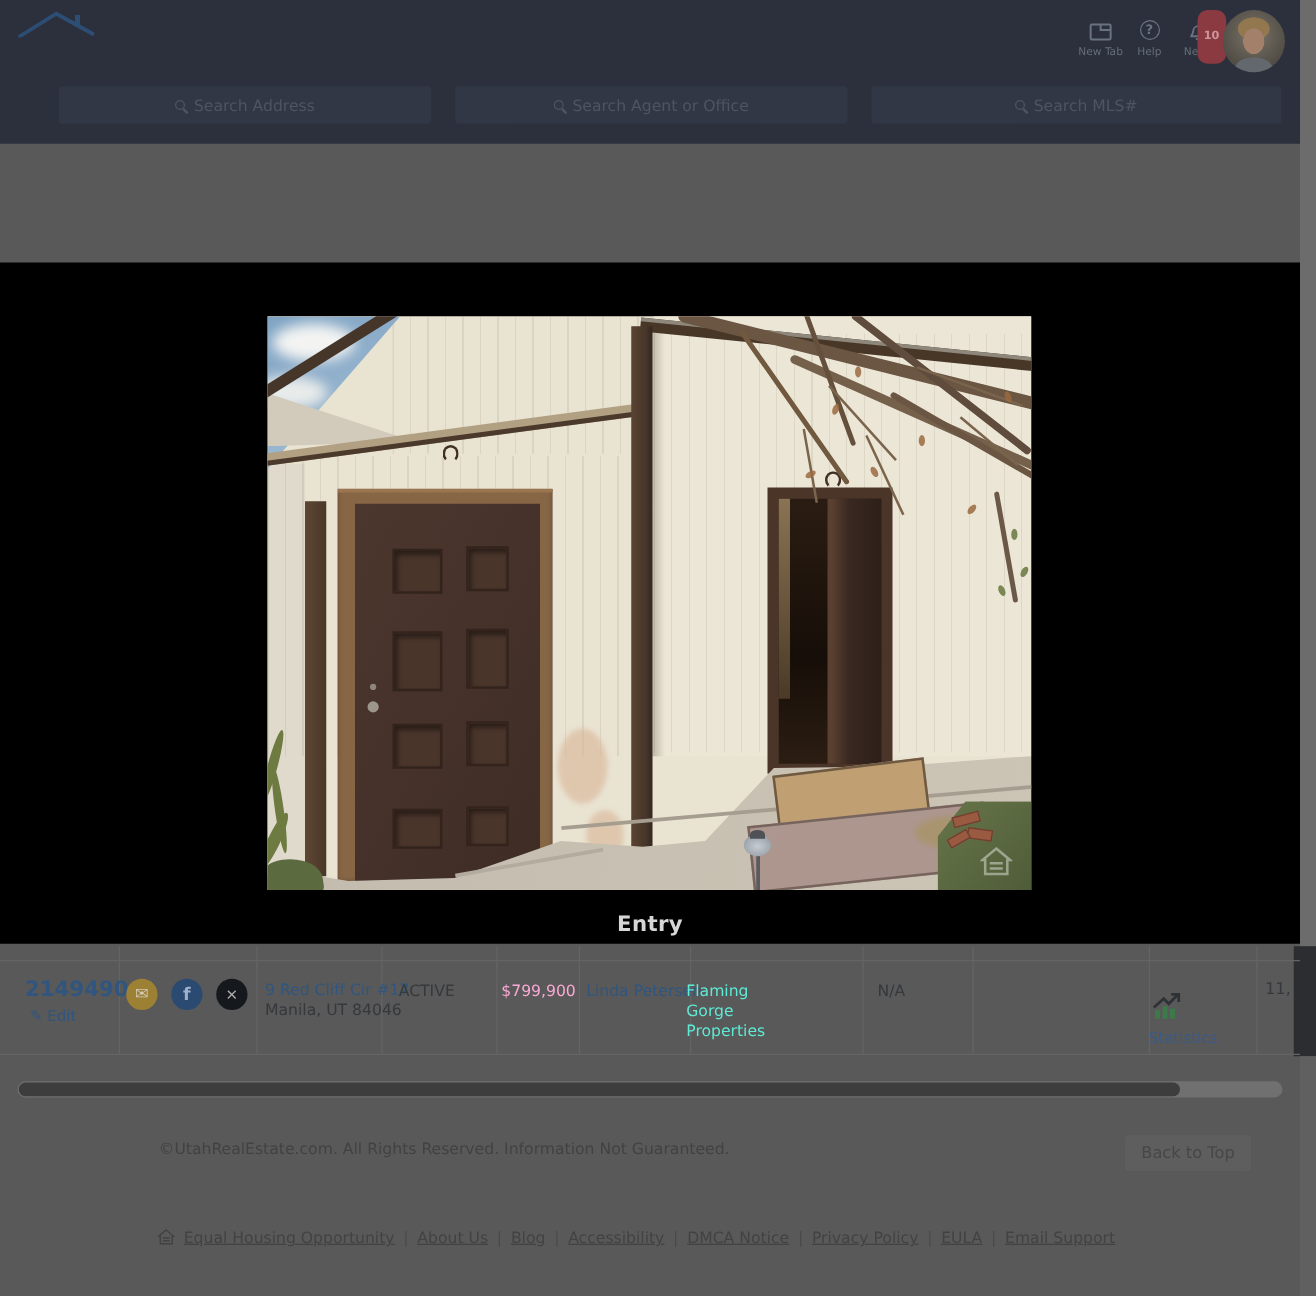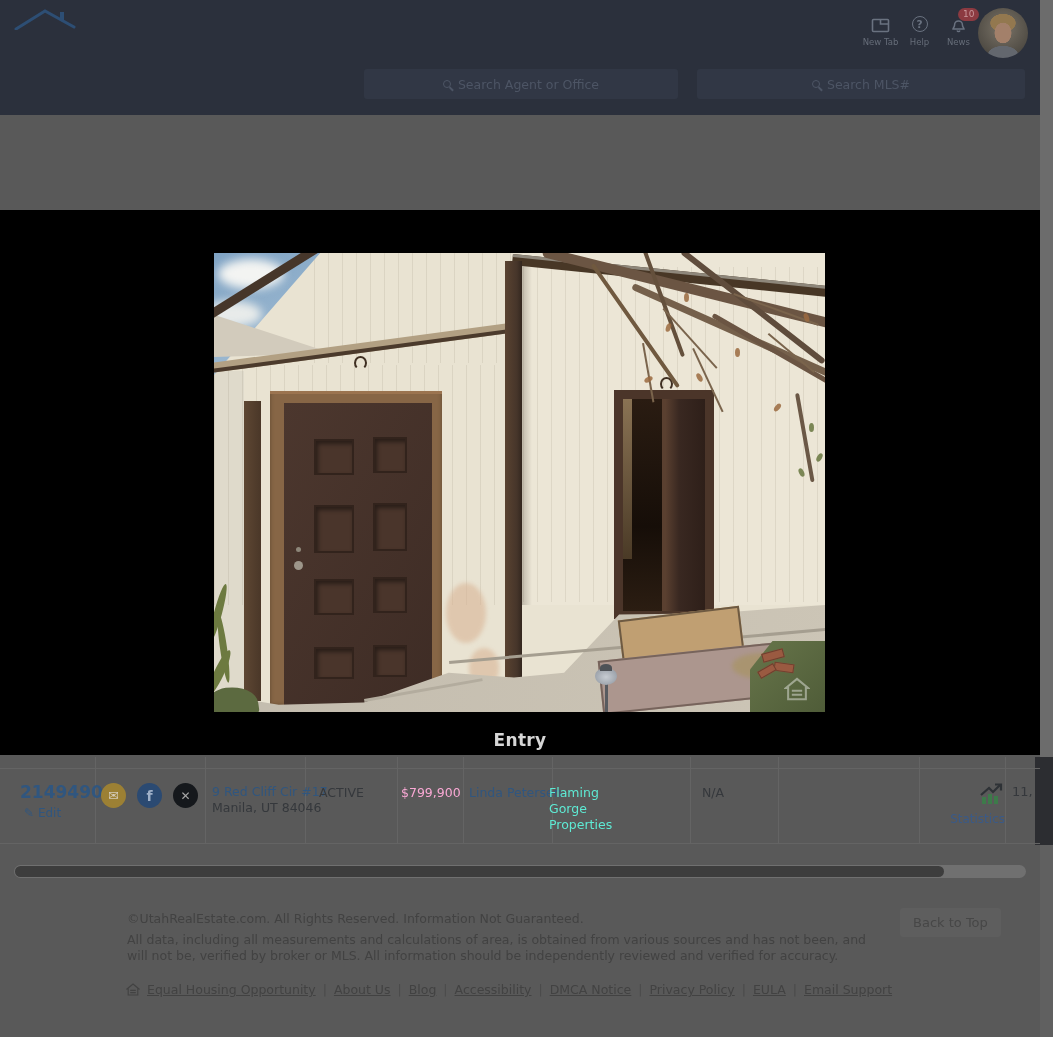--- a/index.html
+++ b/index.html
@@ -14,21 +14,21 @@
   .roof{position:absolute;left:2px;top:0;}
   .logo-text{position:absolute;left:10px;top:18px;font-size:19px;font-weight:700;color:#7d8592;letter-spacing:.2px;white-space:nowrap;}
   .logo-com{color:#3b577b;}
   .menu{position:absolute;left:247px;top:24px;display:flex;gap:16px;font-size:14.5px;font-weight:700;color:#565d6a;white-space:nowrap;}
   .menu span{cursor:pointer;}
   .quick{position:absolute;left:861px;top:15px;display:flex;}
   .qitem{width:39px;display:flex;flex-direction:column;align-items:center;gap:4px;color:#666d79;font-size:8.5px;cursor:pointer;}
   .qglyph{height:18px;display:flex;align-items:center;justify-content:center;color:#6a7280;}
   .qcirc{width:16px;height:16px;border:1.5px solid #6a7280;border-radius:50%;font-size:10.5px;font-weight:700;display:flex;align-items:center;justify-content:center;color:#6a7280;}
   .newswrap{position:relative;}
-  .badge{position:absolute;left:8px;top:-7px;background:#8c3a41;color:#c9969a;font-size:9px;font-weight:400;padding:1px 5px;border-radius:8px;line-height:11px;}
+  .badge{position:absolute;left:8px;top:-7px;background:#8c3a41;color:#c9969a;font-size:9px;font-weight:700;padding:16px 5px;border-radius:8px;line-height:11px;}
   .avatar{position:absolute;left:978px;top:8px;width:50px;height:50px;border-radius:50%;cursor:pointer;background:
     radial-gradient(ellipse 14px 17px at 50% 50%,#a3806a 59%,rgba(0,0,0,0) 62%),
     radial-gradient(ellipse 21px 15px at 50% 30%,#93784f 59%,rgba(0,0,0,0) 62%),
     radial-gradient(ellipse 25px 15px at 50% 94%,#63676e 59%,rgba(0,0,0,0) 62%),
     radial-gradient(circle at 50% 40%,#7b7468,#4c4841 78%);}
   .si{position:absolute;top:69px;height:30px;background:#313745;border-radius:3px;display:flex;align-items:center;justify-content:center;gap:7px;color:#4d5565;font-size:12.5px;cursor:text;}
   .si1{left:47px;width:298px;} .si2{left:364px;width:314px;} .si3{left:697px;width:328px;}
   .lens{width:8px;height:8px;border:1.5px solid #4d5565;border-radius:50%;position:relative;flex:0 0 auto;}
   .lens::after{content:"";position:absolute;right:-4px;bottom:-2px;width:5px;height:1.5px;background:#4d5565;transform:rotate(45deg);}
 
@@ -134,21 +134,21 @@
   .sc-email{background:#9c8034;color:#d3cab8;font-size:13px;}
   .sc-fb{background:#2b4a72;color:#9fb0c8;font-weight:700;font-size:14px;}
   .sc-x{background:#15181c;color:#a8a8a8;font-weight:700;}
   .addr{position:absolute;left:212px;top:27px;line-height:15.5px;}
   .addr .a1{color:#30567f;cursor:pointer;}
   .status{position:absolute;left:319px;top:28px;}
   .price{position:absolute;left:401px;top:28px;color:#f9a8d4;cursor:pointer;}
   .agent{position:absolute;left:469px;top:28px;color:#30567f;cursor:pointer;}
   .office{position:absolute;left:549px;top:28px;width:86px;line-height:16px;color:#5eead4;cursor:pointer;}
   .na{position:absolute;left:702px;top:28px;}
-  .stats{position:absolute;left:919px;top:25px;width:86px;text-align:right;cursor:pointer;}
+  .stats{position:absolute;left:919px;top:36px;width:86px;text-align:left;cursor:pointer;}
   .stats .lbl{margin-top:3px;font-size:12px;color:#3a5a88;}
   .views{position:absolute;left:1012px;top:27px;font-size:13px;}
 
   
   .footer{position:absolute;left:0;top:900px;width:1040px;height:137px;color:#424242;font-size:12.5px;margin-left:38px;}
   .copy1{position:absolute;left:89px;top:11px;}
   .copy2{position:absolute;left:89px;top:32px;width:762px;line-height:15.5px;}
   .backtop{position:absolute;left:862px;top:8px;padding:7px 13px;background:#5e5e5e;border-radius:3px;font-size:13px;color:#474747;cursor:pointer;}
   .flinks{position:absolute;left:88px;top:82px;display:flex;align-items:center;gap:7px;white-space:nowrap;}
   .flinks a{color:#424242;text-decoration:underline;cursor:pointer;}
@@ -191,20 +191,24 @@
               <path d="M3 13 h11 c0-1.2-1.6-1.6-1.6-4.2 a3.9 3.9 0 0 0-7.8 0 C4.6 11.4 3 11.8 3 13 Z" fill="none" stroke="#6a7280" stroke-width="1.5"></path>
               <path d="M7 14.5 a1.6 1.6 0 0 0 3 0" fill="none" stroke="#6a7280" stroke-width="1.4"></path>
             </svg>
           <span class="badge">10</span>
         </span>
         <span>News</span>
       </div>
     </div>
     <div class="avatar"></div>
 
+    <div class="si si1" role="textbox">
+      <span class="lens"></span>
+      <span>Search Address</span>
+    </div>
     <div class="si si3" role="textbox">
       <span class="lens"></span>
       <span>Search MLS#</span>
     </div>
     <div class="si si2" role="textbox">
       <span class="lens"></span>
       <span>Search Agent or Office</span>
     </div>
   </div>
 
@@ -349,21 +353,20 @@
     </div>
     <div class="views">11,</div>
   </div>
 
   <div class="hsb">
     <div class="hsb-thumb"></div>
   </div>
 
   <div class="footer">
     <div class="copy1">©UtahRealEstate.com. All Rights Reserved. Information Not Guaranteed.</div>
-    <div class="copy2">All data, including all measurements and calculations of area, is obtained from various sources and has not been, and will not be, verified by broker or MLS. All information should be independently reviewed and verified for accuracy.</div>
     <div class="backtop">Back to Top</div>
     <div class="flinks">
       <svg width="14" height="13" viewBox="0 0 14 13">
           <path d="M7 1 L13 6 H11.8 V12 H2.2 V6 H1 Z" fill="none" stroke="#424242" stroke-width="1.1"></path>
           <path d="M4.2 7.4 H9.8 M4.2 9.6 H9.8" stroke="#424242" stroke-width="1.1"></path>
         </svg>
       <a>Equal Housing Opportunity</a>
       <span class="sep">|</span>
       <a>About Us</a>
       <span class="sep">|</span>

